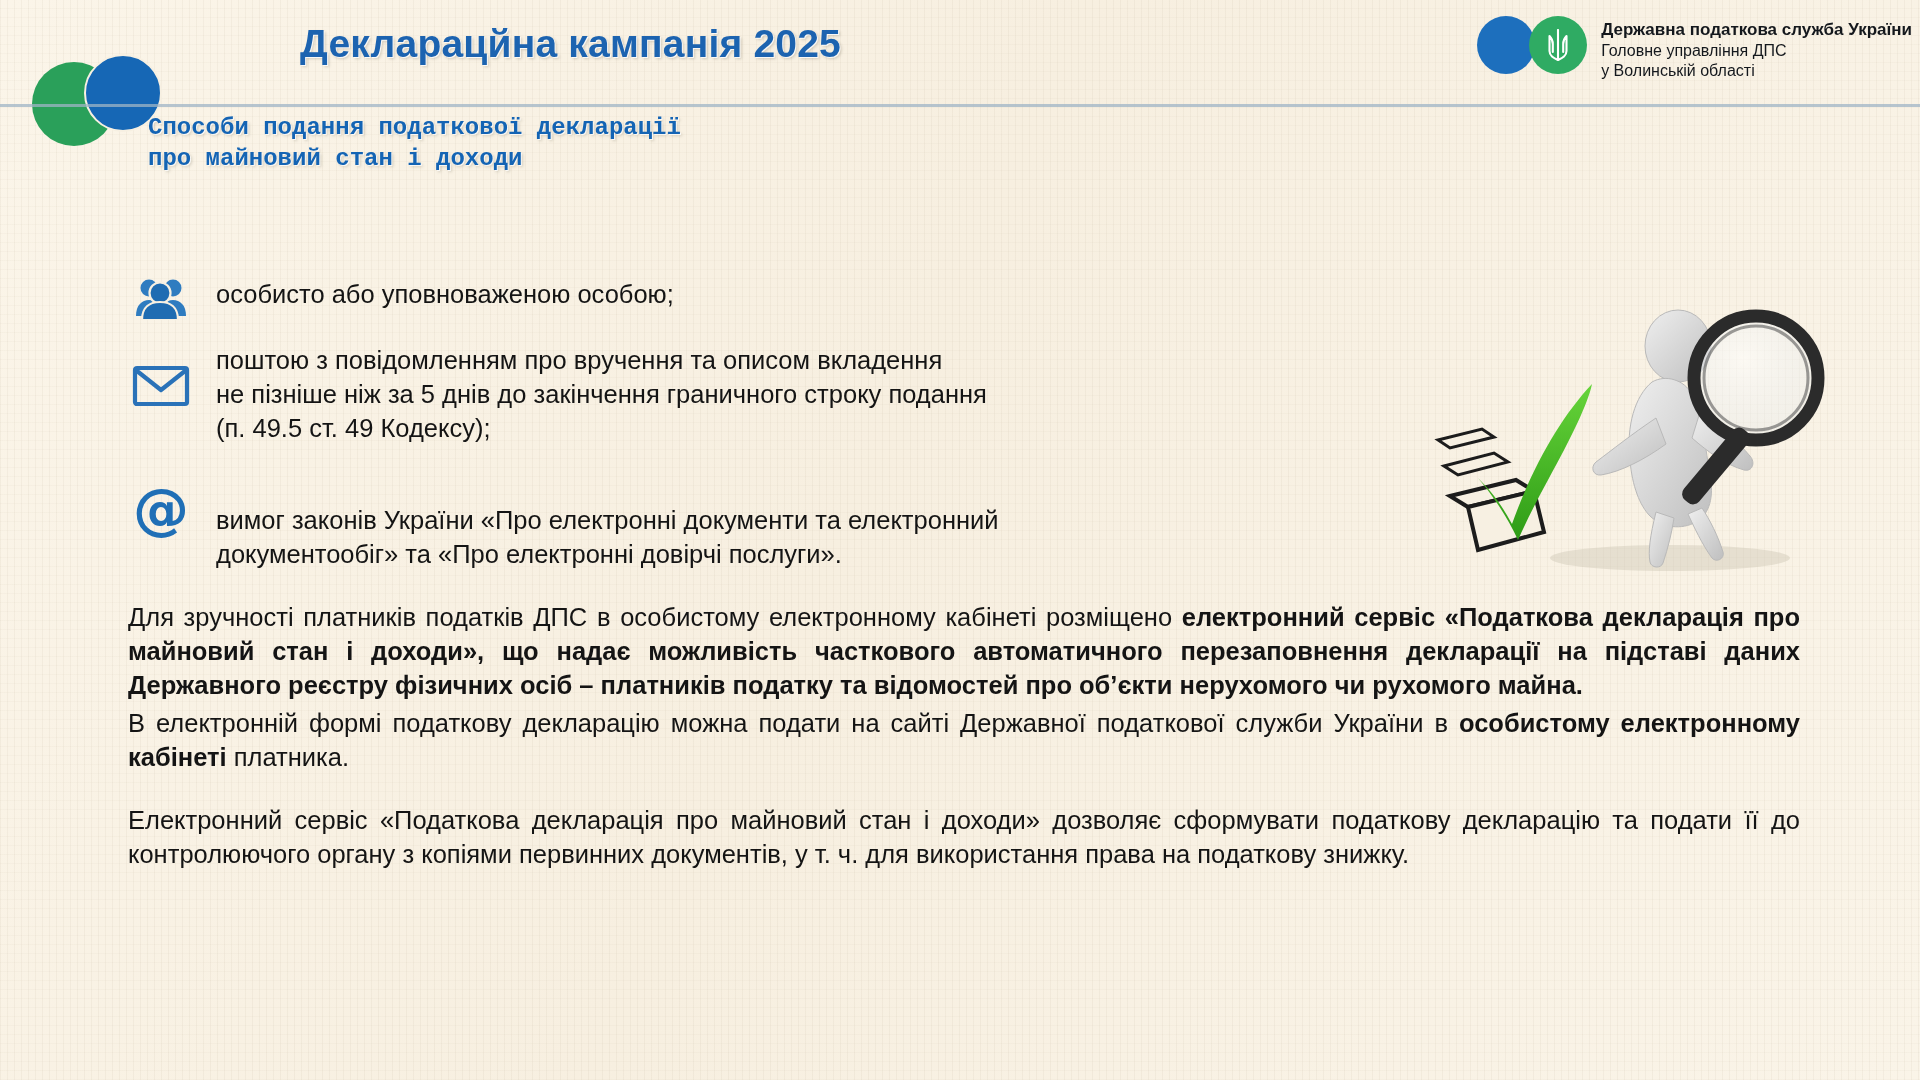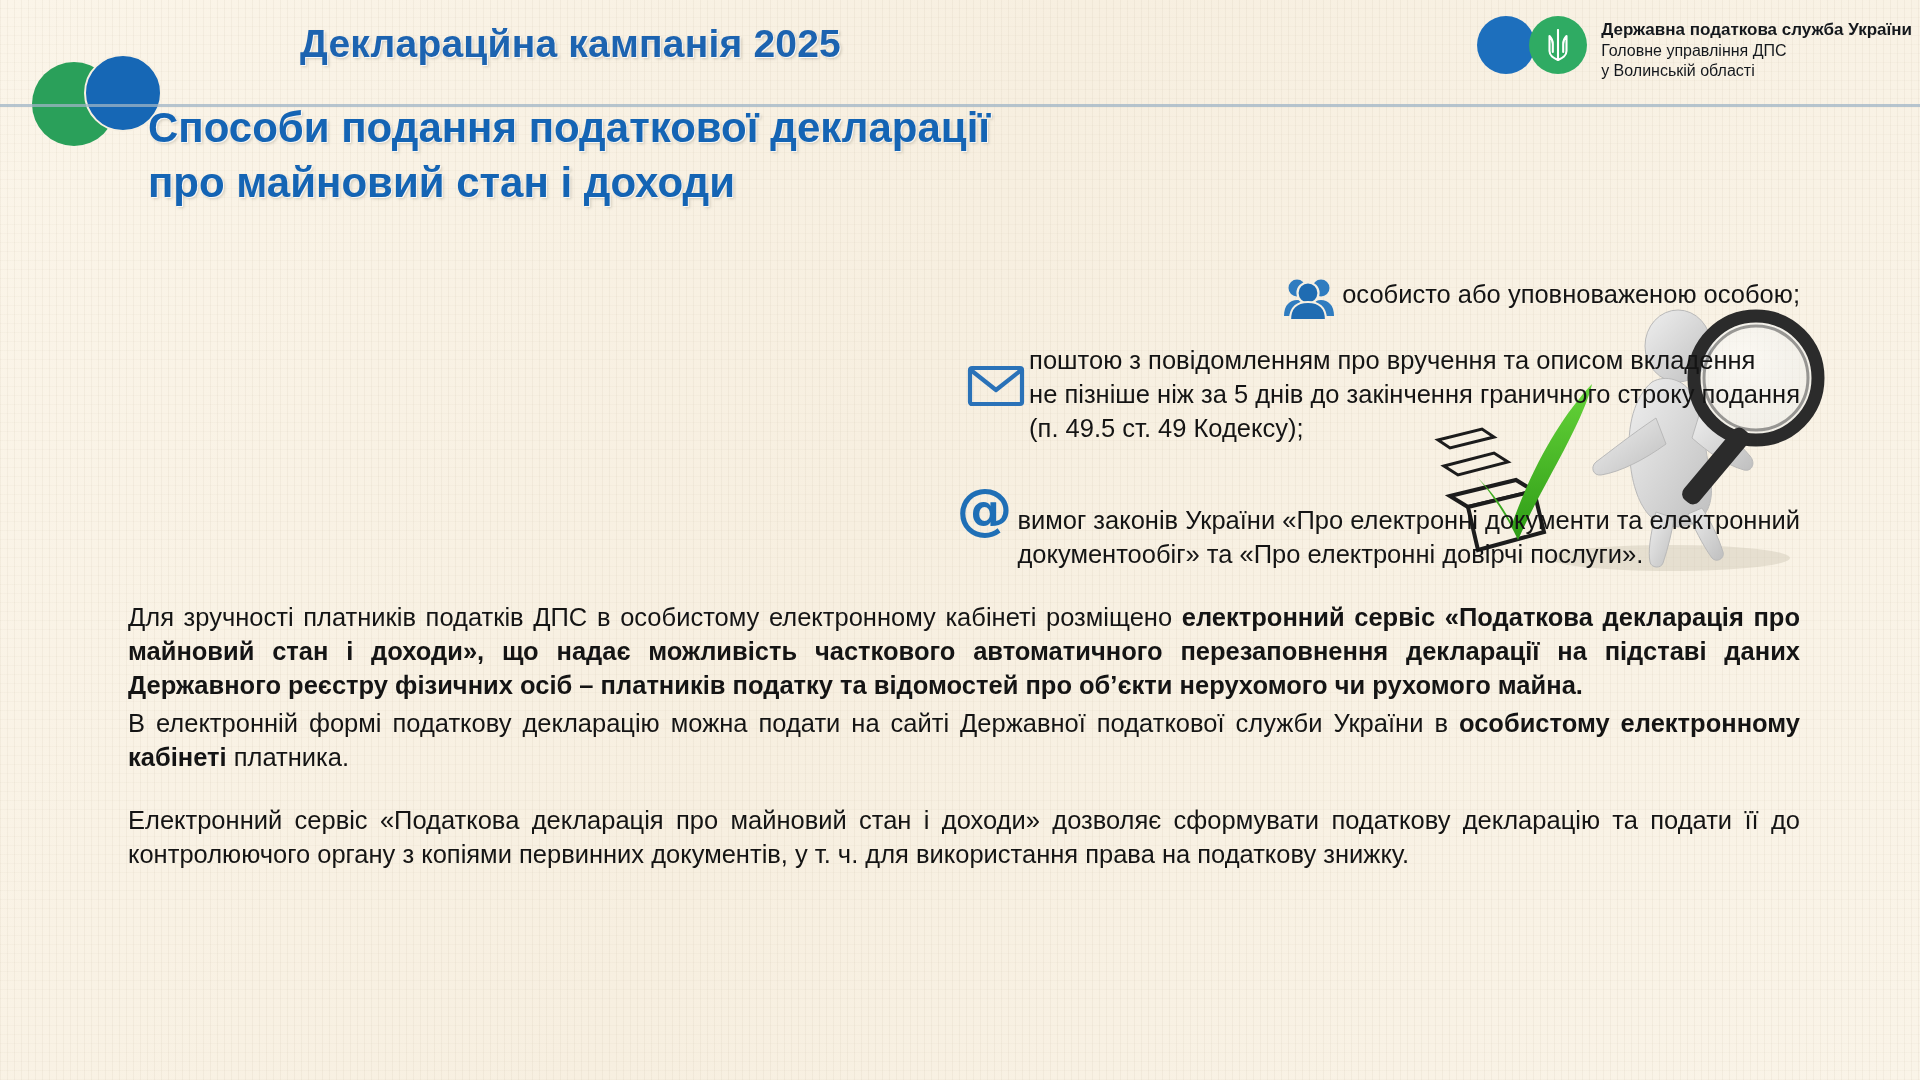--- a/index.html
+++ b/index.html
@@ -58,38 +58,39 @@
   .org-marks .m-green{
     width:58px;height:58px;border-radius:50%;background:#2fab63;
     margin-left:-6px;display:flex;align-items:center;justify-content:center;
   }
   .org-text{padding-top:3px;}
   .org-text .l1{font-size:17px;font-weight:bold;color:#14181d;line-height:1.30;}
   .org-text .l2,.org-text .l3{font-size:16px;font-weight:normal;color:#14181d;line-height:1.22;}
 
   
   .subtitle{
-    position:absolute;left:148px;top:101px;width:1050px;
-    font-size:42px;font-weight:bold;color:#1464b4;line-height:1.30;
+    position:absolute;left:148px;top:112px;width:1050px;
+    font-size:24px;font-weight:bold;color:#1464b4;line-height:1.30;
     text-shadow:1px 1px 0 rgba(255,255,255,.8), 2px 2px 3px rgba(120,110,90,.28);
+    font-family:Liberation Mono, monospace;
   }
 
   
   .content{
     position:absolute;left:128px;top:258px;width:1672px;
     font-size:25.5px;line-height:1.33;color:#141414;
   }
   .para{margin:0 0 4px 0;}
   .para.just{text-align:justify;}
   .para.spacer{margin-top:30px;}
   b{font-weight:bold;}
 
   .bullets{margin:18px 0 0 0;padding:0;list-style:none;}
   .bullet{
-    display:flex;align-items:flex-start;margin-bottom:22px;justify-content:flex-end;
+    display:flex;align-items:flex-start;gap:22px;margin-bottom:22px;
   }
   .bullet .ico{
     flex:0 0 66px;width:66px;display:flex;justify-content:center;align-items:center;
     padding-top:2px;
   }
   .bullet .btxt{font-size:25.5px;line-height:1.34;padding-top:1px;}
 
   .b-people .ico{padding-top:0px;}
   .b-mail  .ico{padding-top:22px;}
   .b-at    .ico{padding-top:14px;}

